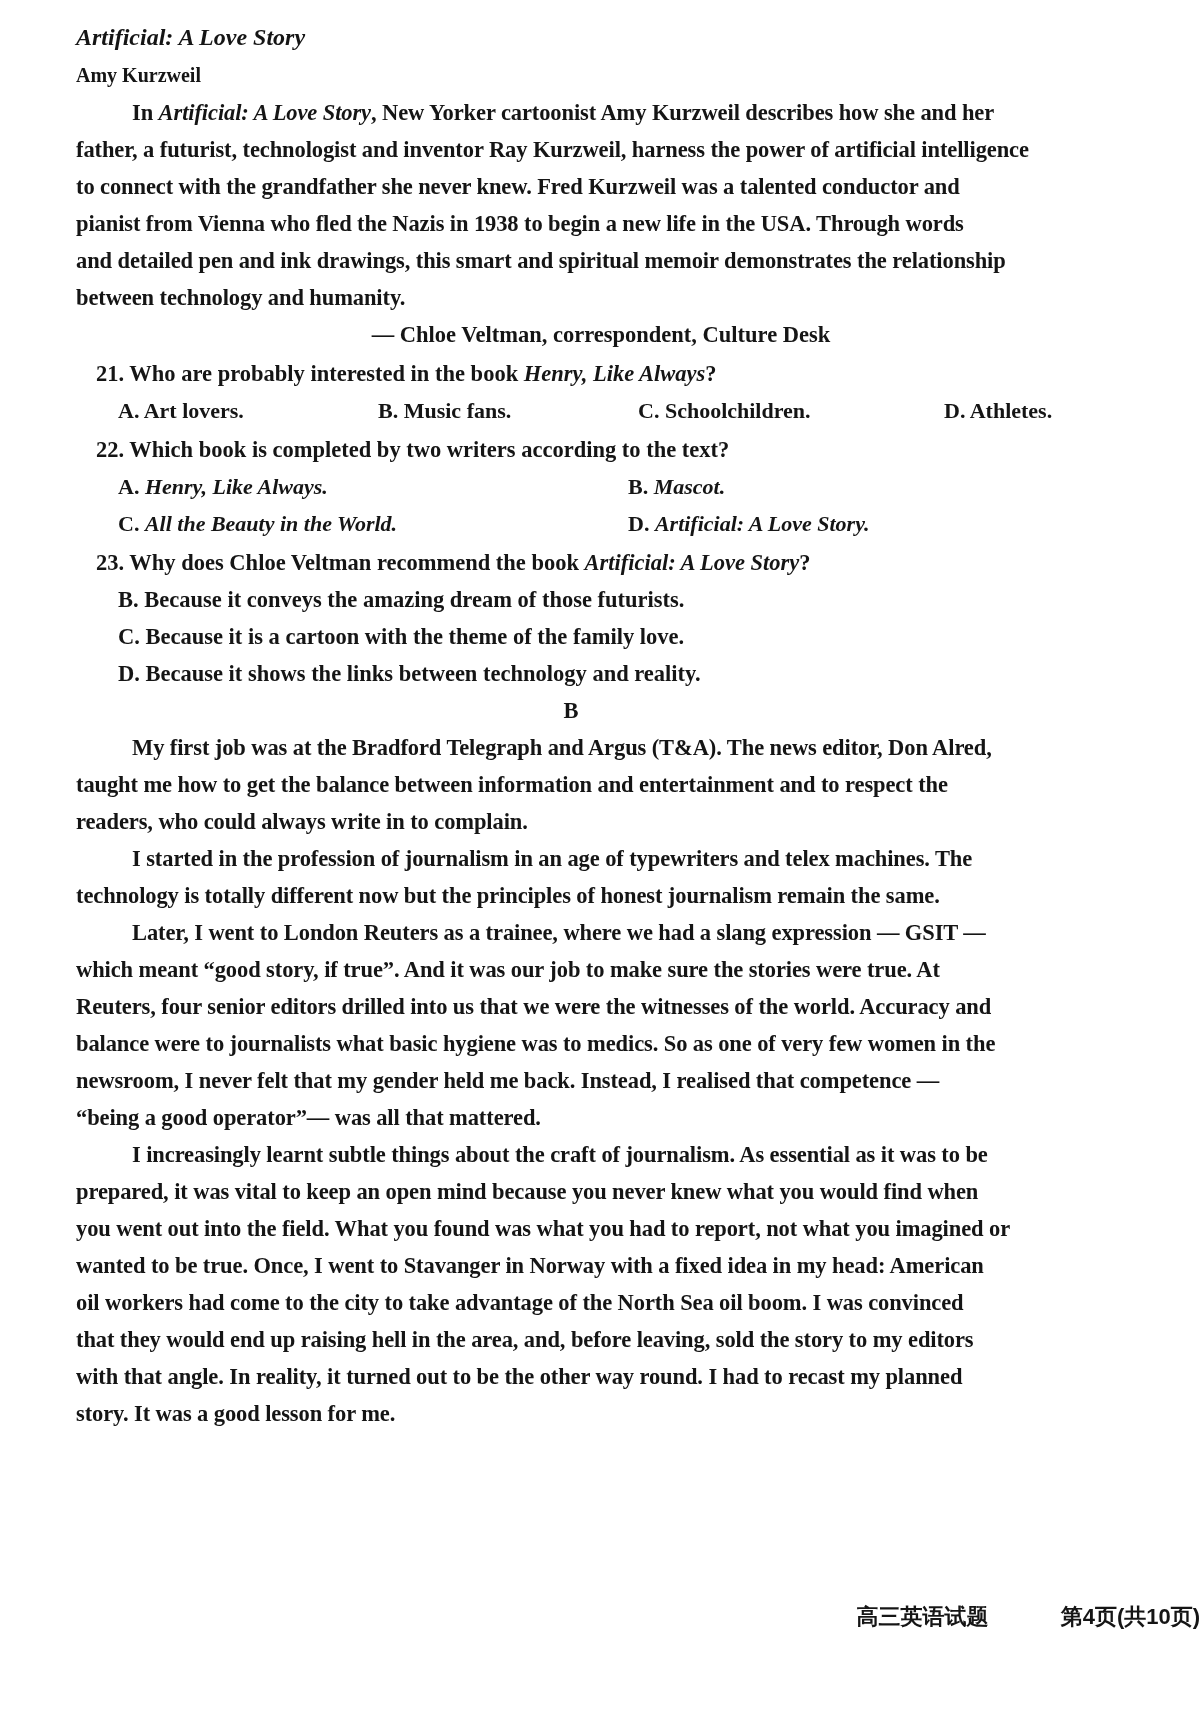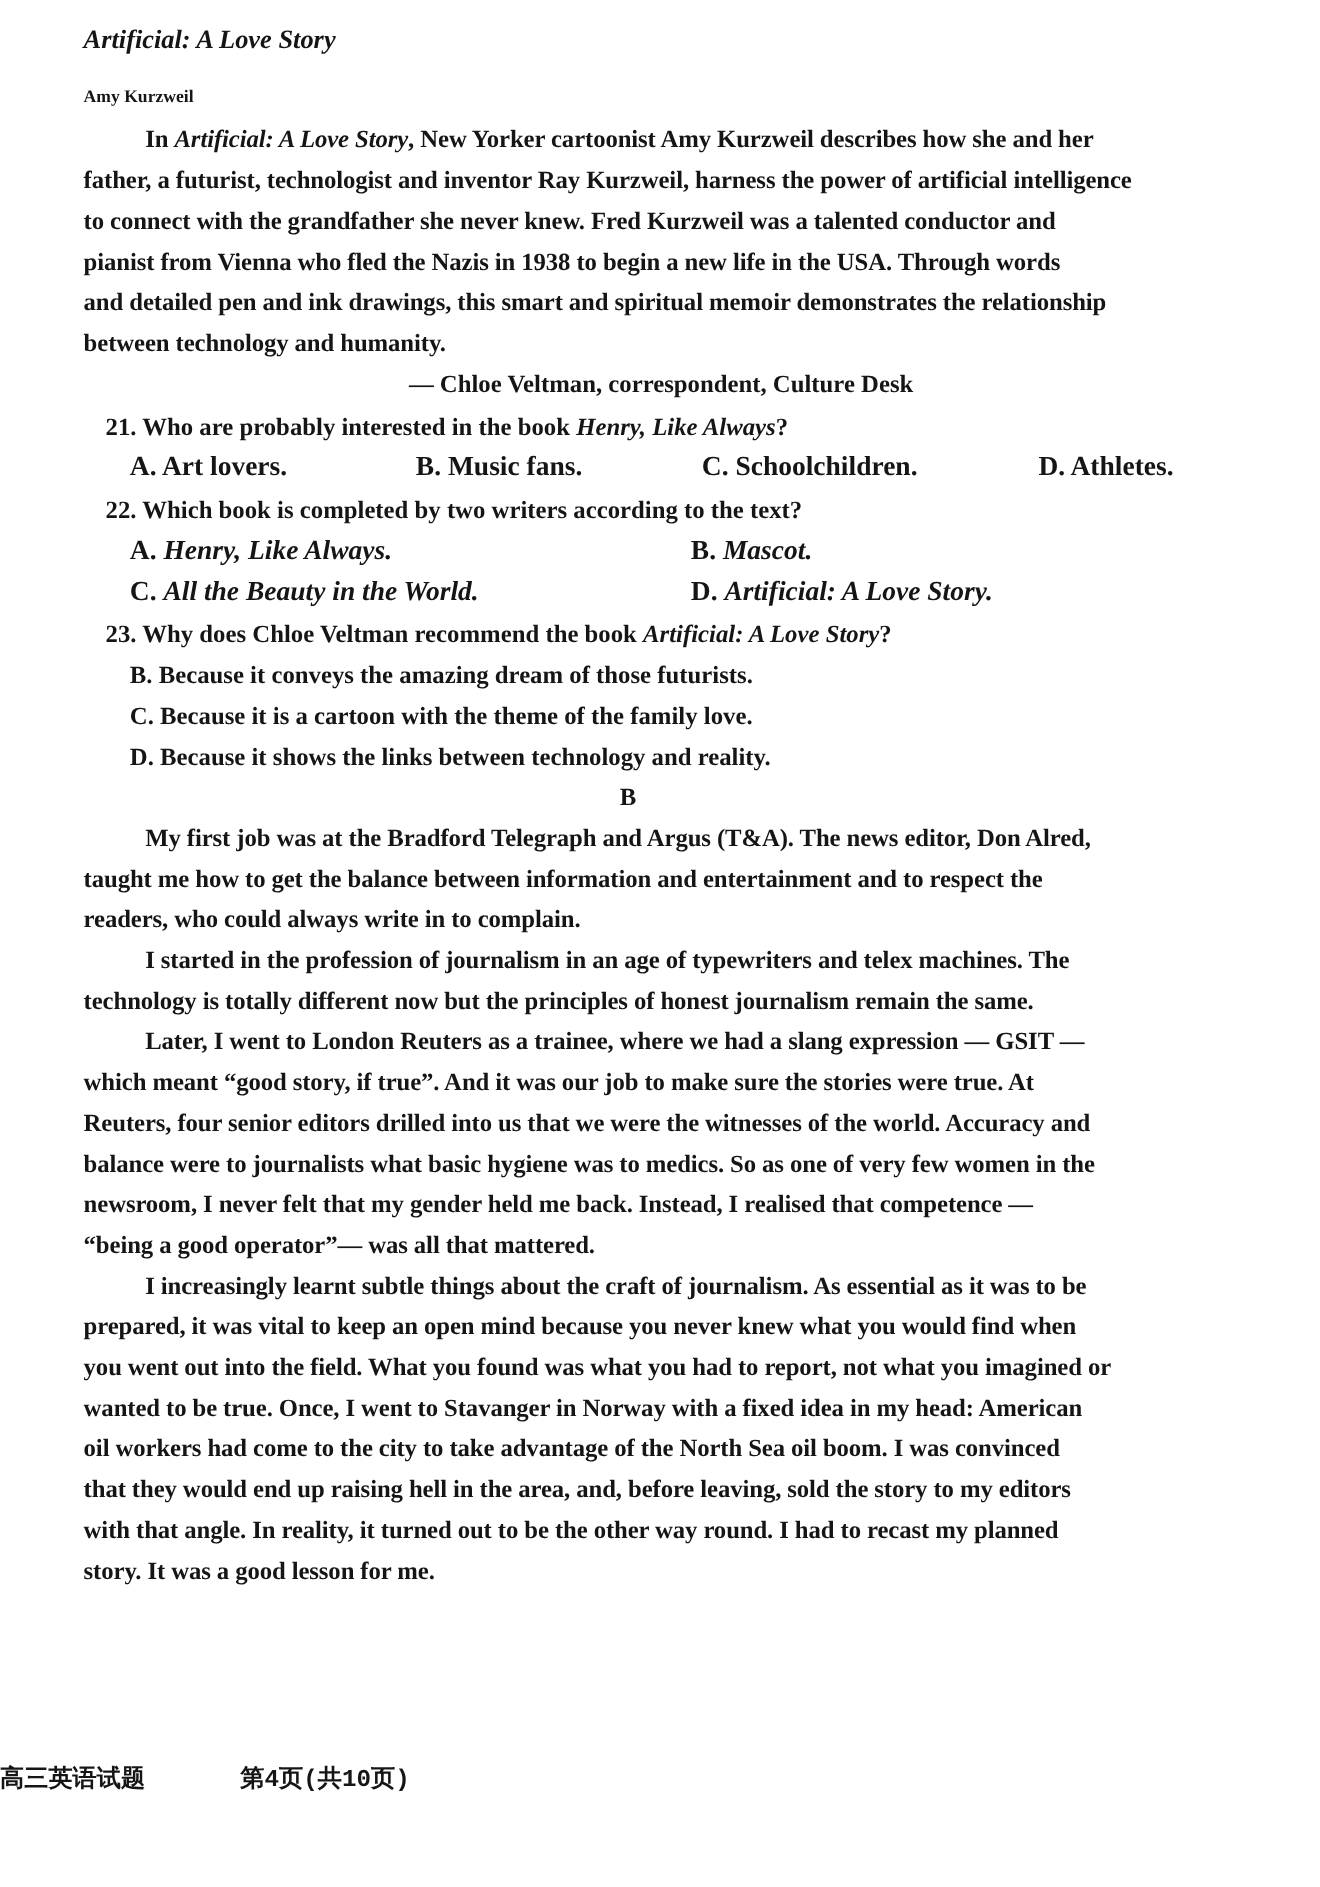--- a/index.html
+++ b/index.html
@@ -27,41 +27,40 @@
       line-height: 37px;
       white-space: nowrap;
       letter-spacing: -0.1px;
     }
     .title {
       font-style: italic;
       font-size: 24px;
       line-height: 38px;
     }
     .author {
-      font-size: 16px;
+      font-size: 20px;
       line-height: 38px;
-      margin-top: 14px;
     }
     .indent { text-indent: 56px; }
     .attribution {
       text-align: center;
       font-size: 22.5px;
       line-height: 37px;
       padding-right: 0;
     }
     .question {
       font-size: 22.5px;
       line-height: 37px;
       margin-top: 2px;
       margin-left: 20px;
     }
     .options-row {
       display: flex;
       padding-left: 42px;
-      font-size: 25px;
+      font-size: 22px;
       line-height: 37px;
     }
     .options-row .opt4 { width: 260px; }
     .options-row .opt4.last { width: auto; margin-left: 46px; }
     .options-row .opt2 { width: 510px; }
     .option-line {
       padding-left: 42px;
       font-size: 22.5px;
       line-height: 37px;
     }
@@ -71,22 +70,22 @@
       font-size: 22.5px;
       line-height: 37px;
       padding-left: 0;
       margin-left: -60px;
     }
     .footer {
       position: absolute;
       top: 1602px;
       left: 0;
       width: 1200px;
-      text-align: left;
-      font-family: Liberation Mono, monospace;
+      text-align: right;
+      font-family: Liberation Sans, sans-serif;
       font-size: 22px;
       font-weight: bold;
     }
     .footer span { display: inline-block; }
     .footer .gap { width: 60px; }
   </style>
 </head>
 <body>
 
 <div class="page">

